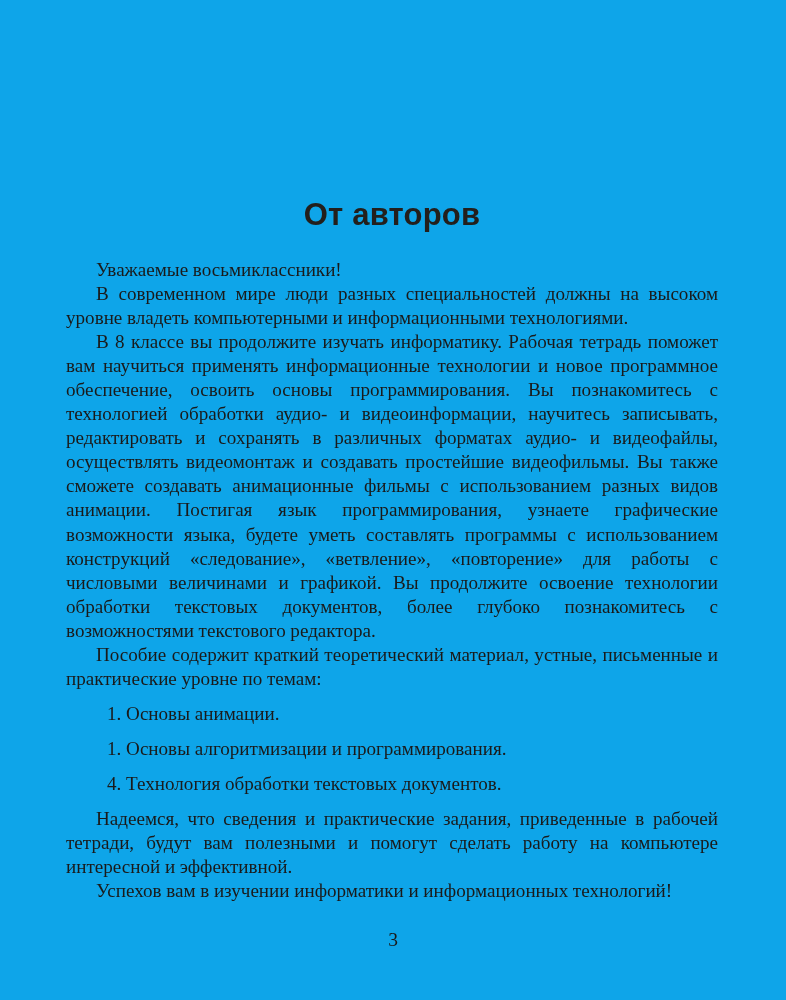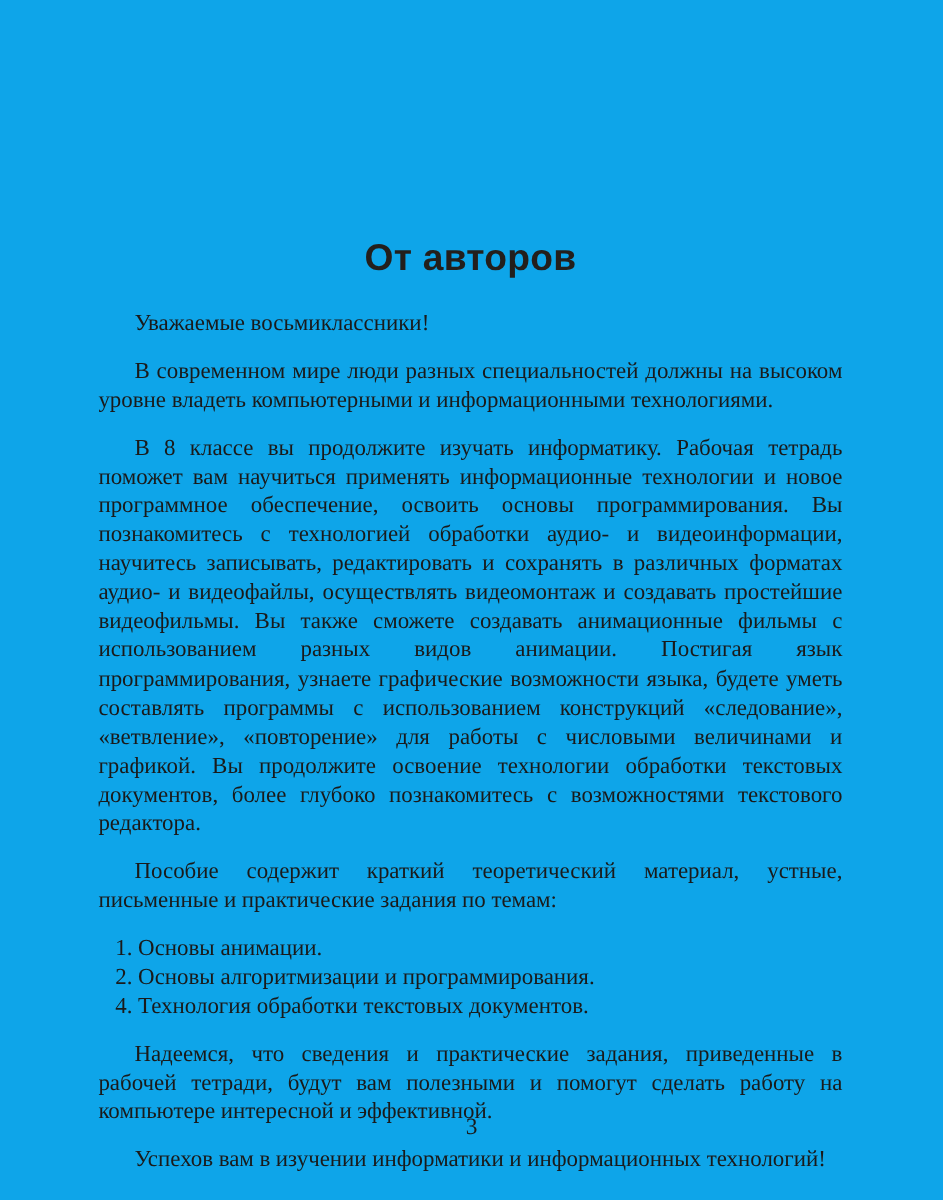--- a/index.html
+++ b/index.html
@@ -43,32 +43,32 @@
     color: #231f1c;
     margin: 0;
     padding-top: 198px;
   }
 
   .body-block {
     margin-top: 26px;
   }
 
   p.para {
-    margin: 16px;
+    margin: 0;
     font-size: 19.1px;
     line-height: 24.05px;
     text-align: justify;
     text-justify: inter-word;
     text-indent: 30px;
     word-spacing: -0.1px;
     hyphens: manual;
   }
 
   p.list-item {
-    margin: 0;
+    margin: 11px;
     font-size: 19.1px;
     line-height: 24.05px;
     text-align: left;
     text-indent: 30px;
   }
 
   .page-number {
     position: absolute;
     left: 0;
     top: 928px;
@@ -90,25 +90,25 @@
 
     <div class="body-block">
 
       <p class="para">Уважаемые восьмиклассники!</p>
 
       <p class="para">В современном мире люди разных специальностей должны на высоком уровне владеть компьютерными и информационными технологиями.</p>
 
       <p class="para">В 8 классе вы продолжите изучать информатику. Рабочая тетрадь поможет вам научиться применять информационные технологии и новое программное обеспечение, освоить основы программирования. Вы познакомитесь с технологией обработки аудио- и видеоинформации, научитесь записывать, редактировать и сохранять в различных форматах аудио- и видеофайлы, осуществлять видеомонтаж и создавать простейшие видеофильмы. Вы также сможете создавать анимационные фильмы с использованием разных видов анимации. Постигая язык программирования, узнаете графические возможности языка, будете уметь составлять программы с использованием конструкций «следование», «ветвление», «повторение» для работы с числовыми величинами и графикой. Вы продолжите освоение технологии обработки текстовых документов, более глубоко познакомитесь с возможностями текстового редактора.</p>
 
 
-      <p class="para">Пособие содержит краткий теоретический материал, устные, письменные и практические задания по темам:</p>
+      <p class="para">Пособие содержит краткий теоретический материал, устные, письменные и практические уровне по темам:</p>
 
       <p class="list-item">1. Основы анимации.</p>
 
-      <p class="list-item">2. Основы алгоритмизации и программирования.</p>
+      <p class="list-item">1. Основы алгоритмизации и программирования.</p>
 
       <p class="list-item">4. Технология обработки текстовых документов.</p>
 
 
 
       <p class="para">Надеемся, что сведения и практические задания, приведенные в рабочей тетради, будут вам полезными и помогут сделать работу на компьютере интересной и эффективной.</p>
 
       <p class="para">Успехов вам в изучении информатики и информационных технологий!</p>
 
     </div>

